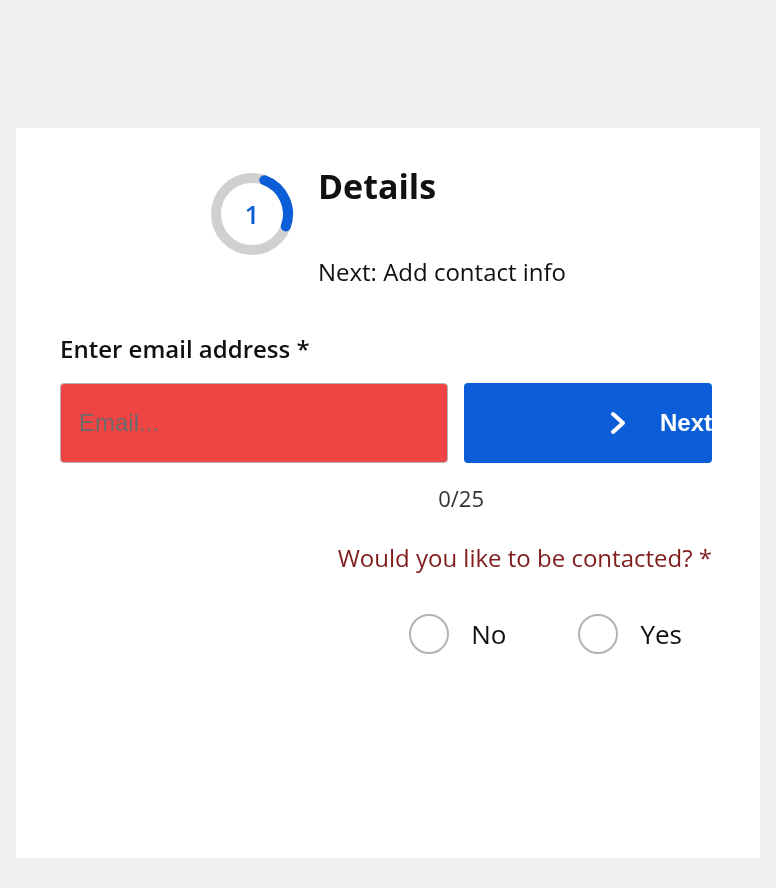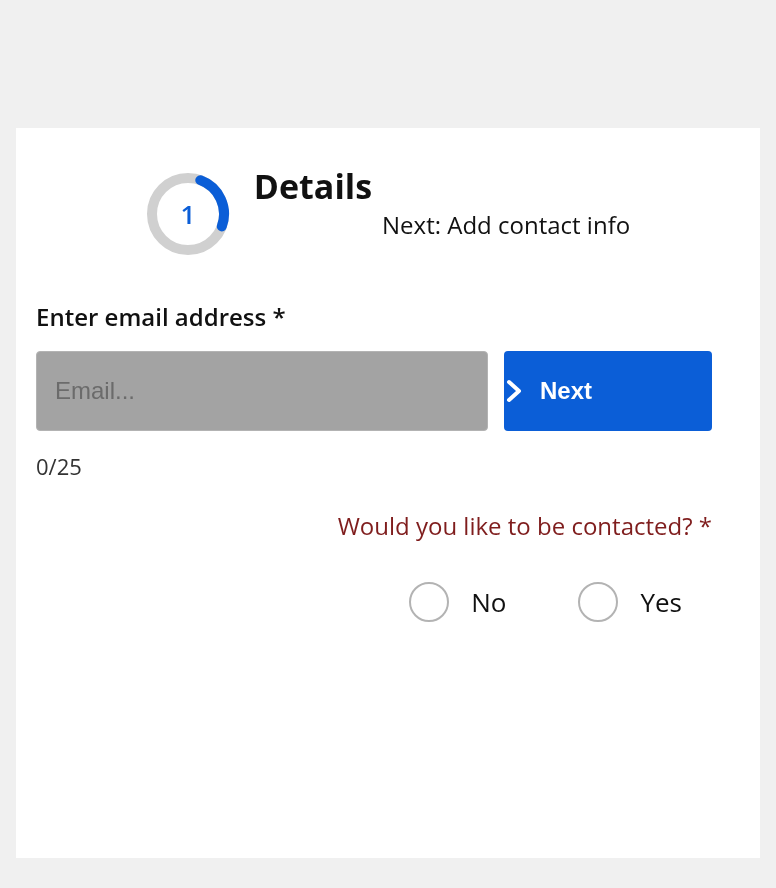--- a/index.html
+++ b/index.html
@@ -40,62 +40,62 @@
   .progress-ring .step-num {
     position: absolute;
     inset: 0;
     display: flex;
     align-items: center;
     justify-content: center;
     font-size: 26px;
     font-weight: 600;
     color: #0b5ed7;
   }
-  .stepper-text { display: flex; flex-direction: row; gap: 10px; }
+  .stepper-text { display: flex; flex-direction: column; gap: 10px; }
   .stepper-title { font-size: 34px; font-weight: 700; color: #111; line-height: 1.1; }
   .stepper-sub { font-size: 22px; color: #555; }
   .stepper-next { font-size: 24px; color: #111; margin-top: 40px; }
 
   
-  .field-block { padding: 36px 48px 0 20px; }
+  .field-block { padding: 36px 48px 0 44px; }
   .field-label { font-size: 24px; font-weight: 600; color: #111; margin-bottom: 18px; display: inline-block; }
   .required-star { }
   .field-row { display: flex; gap: 16px; align-items: stretch; }
   .email-input {
     flex: 1 1 auto;
     min-width: 0;
     height: 80px;
     border: 1px solid #b3b3b3;
     border-radius: 4px;
     font-size: 24px;
     padding: 0 18px;
     color: #111;
-    background: #a3a3a3;
+    background: #ef4444;
     outline: none;
   }
   .email-input::placeholder { color: #6b6b6b; }
   .next-btn {
     flex: 0 0 auto;
-    width: 208px;
+    width: 248px;
     height: 80px;
     background: #0b5ed7;
     color: #fff;
     border: none;
     border-radius: 4px;
     font-size: 24px;
     font-weight: 700;
     display: inline-flex;
     align-items: center;
-    justify-content: flex-start;
-    gap: 16px;
+    justify-content: flex-end;
+    gap: 32px;
     cursor: pointer;
   }
   .next-btn .chev { display:inline-flex; }
   .counter {
-    text-align: left;
+    text-align: right;
     font-size: 22px;
     color: #333;
     margin-top: 20px;
     padding-right: 228px; 
   }
 
   
   .radio-block { padding: 28px 48px 0 48px; text-align: right; }
   .radio-question {
     font-size: 24px;

